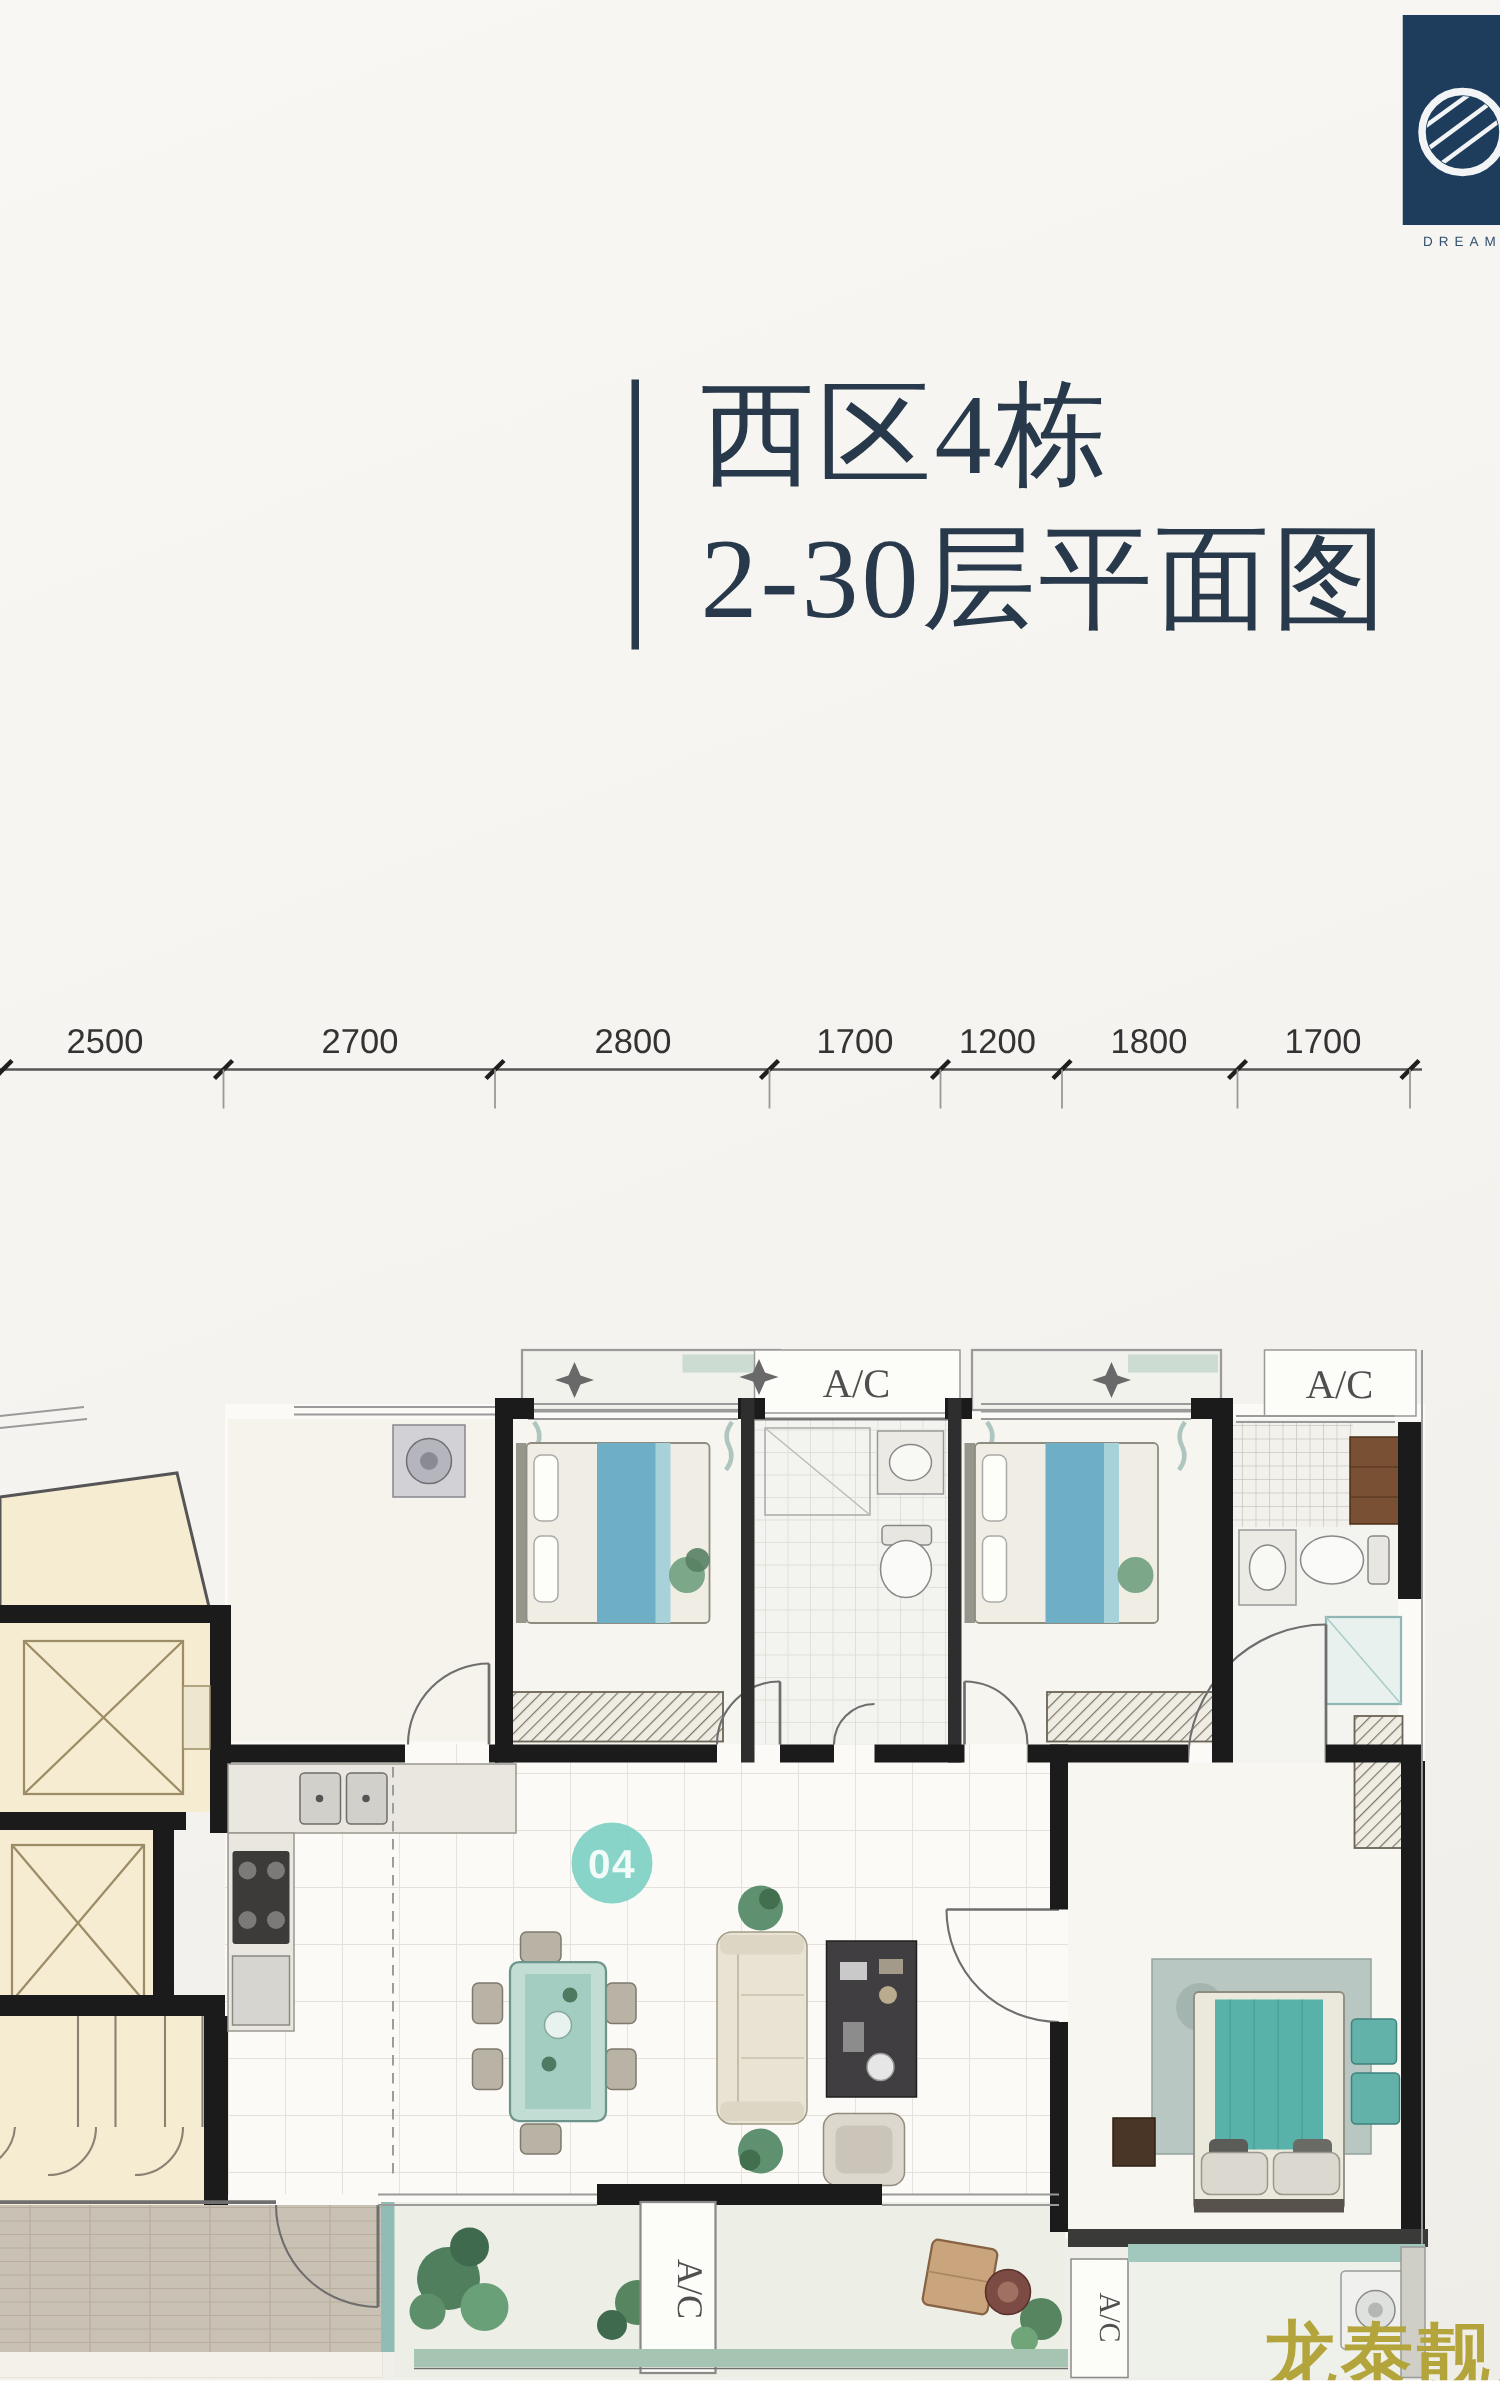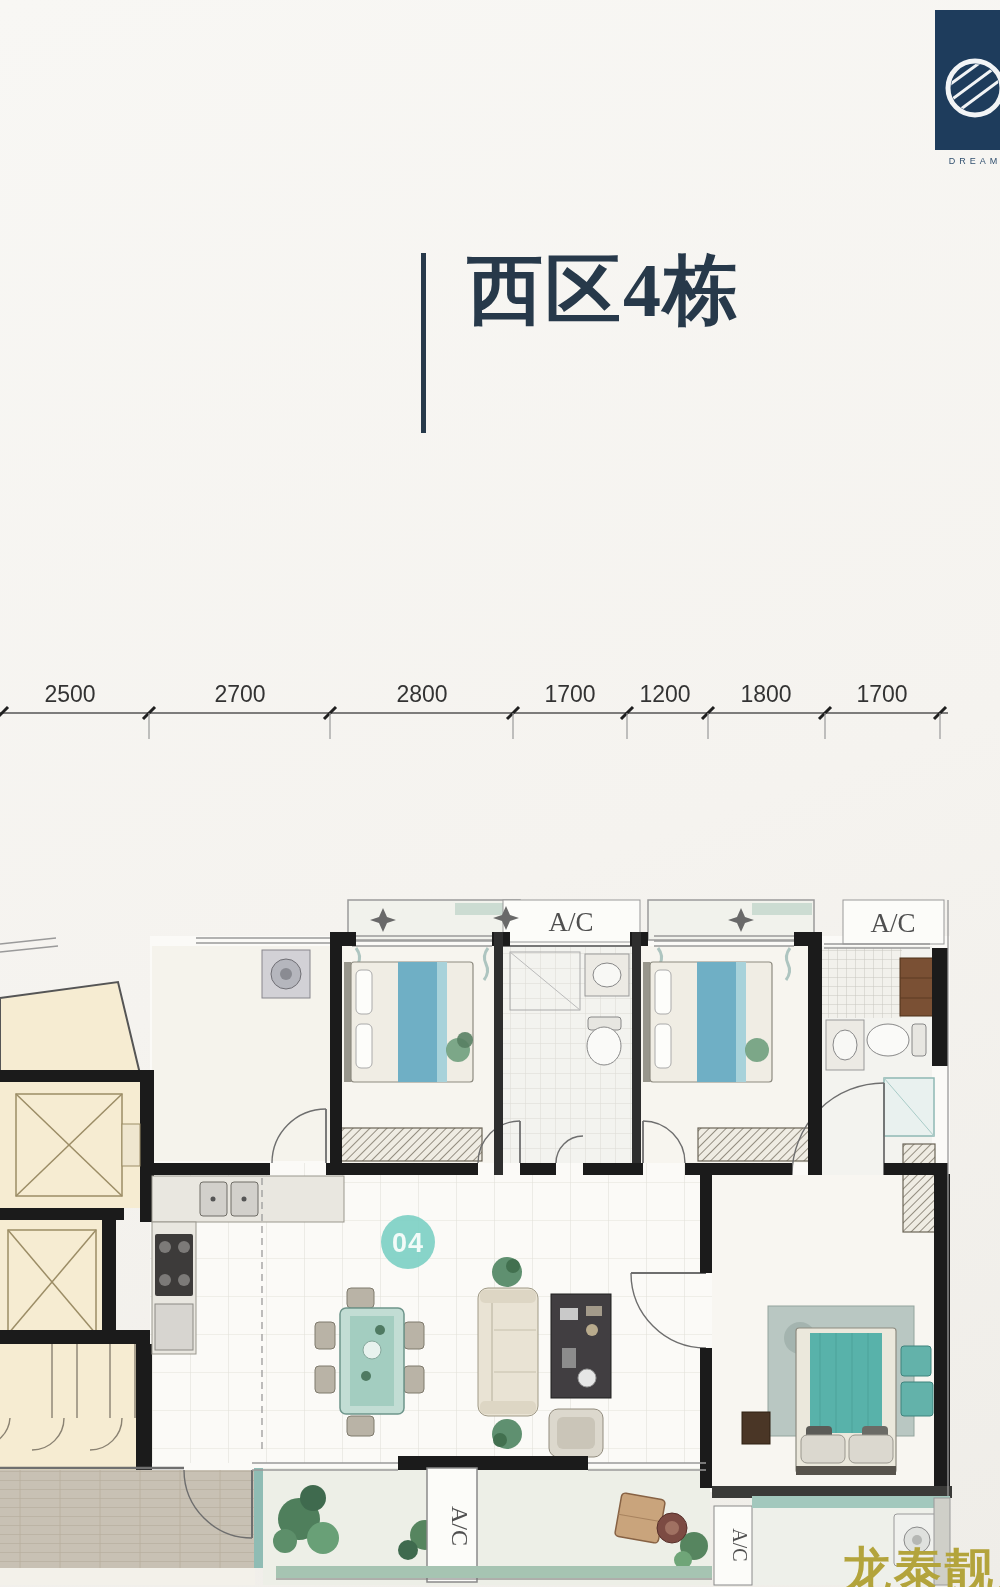--- a/index.html
+++ b/index.html
@@ -6,21 +6,21 @@
   body{width:1000px;height:1587px;overflow:hidden;position:relative;
        font-family:"Liberation Sans",sans-serif;}
   .stage{position:absolute;inset:0;width:1000px;height:1587px;overflow:hidden;
        background:linear-gradient(160deg,#f8f7f4 0%,#f5f3ef 55%,#efede8 100%);}
   
   .building-title{position:absolute;left:24px;top:244px;
        font-family:"Liberation Serif",serif;font-weight:bold;font-size:150px;line-height:1;
        color:var(--navy);letter-spacing:4px;white-space:nowrap;}
   .title-divider{position:absolute;left:421px;top:253px;width:5px;height:180px;background:var(--navy2);}
   .zone-sub{position:absolute;left:467px;top:243px;
-       font-family:"Liberation Serif",serif;font-weight:bold;font-size:76px;line-height:1.26;
+       font-family:"Liberation Serif",serif;font-weight:normal;font-size:76px;line-height:1.26;
        color:var(--navy2);letter-spacing:2px;white-space:nowrap;}
   .logo{position:absolute;left:935px;top:6px;}
   
   .dims{position:absolute;left:0;top:668px;}
   .dims text{font-family:"Liberation Sans",sans-serif;font-size:23px;fill:var(--dim);}
   
   .plan{position:absolute;left:0;top:878px;}
   .wall{fill:var(--wall);}
   .creamf{fill:var(--cream);}
   .tealf{fill:var(--teal);}
@@ -56,20 +56,21 @@
           <path d="M22 106 L68 72"></path>
           <path d="M6 70 L46 42"></path>
       </g>
     </g>
     <text x="40" y="158" font-size="9" letter-spacing="4" fill="#31506f" text-anchor="middle" font-family="Liberation Sans, sans-serif">DREAM</text>
   </svg>
 
   <div class="title-divider"></div>
   <div class="zone-sub">
     <div>西区4栋</div>
+    <div>2-30层平面图</div>
   </div>
 
   <svg class="dims" width="1000" height="76" viewBox="0 0 1000 76">
     <line x1="0" y1="45" x2="948" y2="45" stroke="#555" stroke-width="1.6"></line>
     <g stroke="#1f1f1f" stroke-width="3">
       <line x1="-4" y1="51" x2="8" y2="39"></line>
         <line x1="143" y1="51" x2="155" y2="39"></line>
       <line x1="324" y1="51" x2="336" y2="39"></line>
         <line x1="507" y1="51" x2="519" y2="39"></line>
       <line x1="621" y1="51" x2="633" y2="39"></line>

